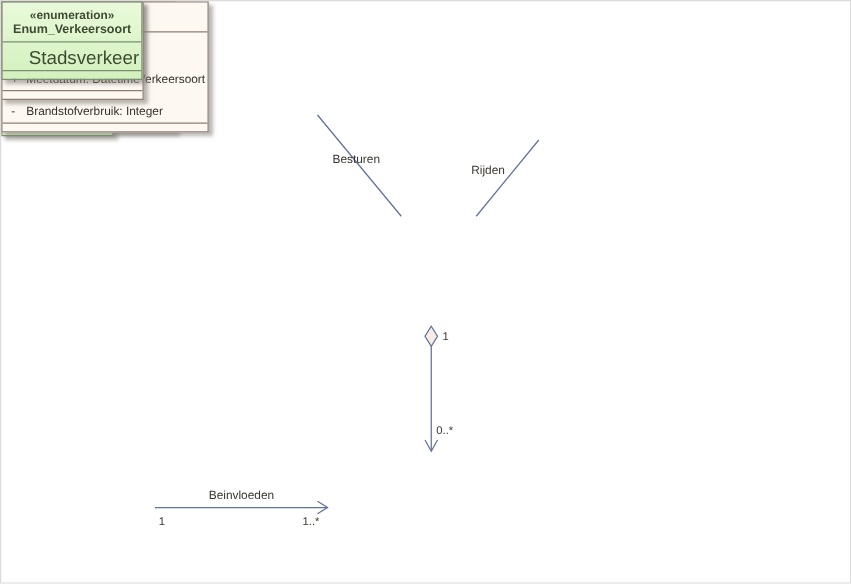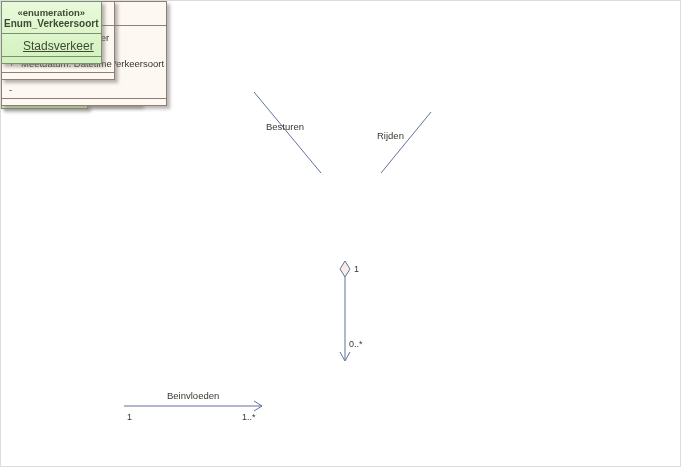--- a/index.html
+++ b/index.html
@@ -24,21 +24,21 @@
   .attr-row .vis { flex:none; width:17px; padding-left:5px; box-sizing:border-box; }
   .node .ftr { flex:none; border-top:1px solid #8e7e74; height:6px; }
   
   .enum {
     background:linear-gradient(180deg,#e9fadb 0%,#d2f1bd 100%);
     border-color:#7d8f73; color:#3e4a31;
   }
   .enum .hdr { border-bottom-color:#7d8f73; padding:5px 2px 4px; }
   .enum .stereo { font-size:9.5px; }
   .enum .ftr { border-top-color:#7d8f73; }
-  .enum-val { padding-left:19px; line-height:15px; font-size:12px; white-space:nowrap;text-decoration:underline; }
+  .enum-val { padding-left:19px; line-height:15px; font-size:15px; white-space:nowrap; }
   
   #enum-rijstijl     { left:8;   top:12;  width:91;  height:97;  }
   #bestuurder        { left:175; top:14;  width:127; height:76;  }
   #auto              { left:375; top:12;  width:128; height:98;  }
   #enum-brandstof    { left:588; top:6;   width:84;  height:112; }
   #rit               { left:278; top:172; width:132; height:88;  }
   #geopunt           { left:262; top:362; width:166; height:93;  }
   #klimaat           { left:8;   top:375; width:114; height:77;  }
   #enum-verkeersoort { left:455; top:374; width:94;  height:74;  }
   .node { left:var(--x); }
@@ -187,20 +187,21 @@
         <div class="attr-row">
           <span class="vis">-</span>
           <span class="atxt">Verkeersoort: Enum_Verkeersoort</span>
         </div>
         <div class="attr-row">
           <span class="vis">-</span>
           <span class="atxt">Meetdatum: Datetime</span>
         </div>
         <div class="attr-row">
           <span class="vis">-</span>
+          <span class="atxt">Brandstofverbruik: Integer</span>
         </div>
       </div>
     <div class="ftr"></div>
   </div>
 
   <div id="klimaat" class="node">
     <div class="hdr">Klimaat</div>
     <div class="rows">
         <div class="attr-row">
           <span class="vis">-</span>

